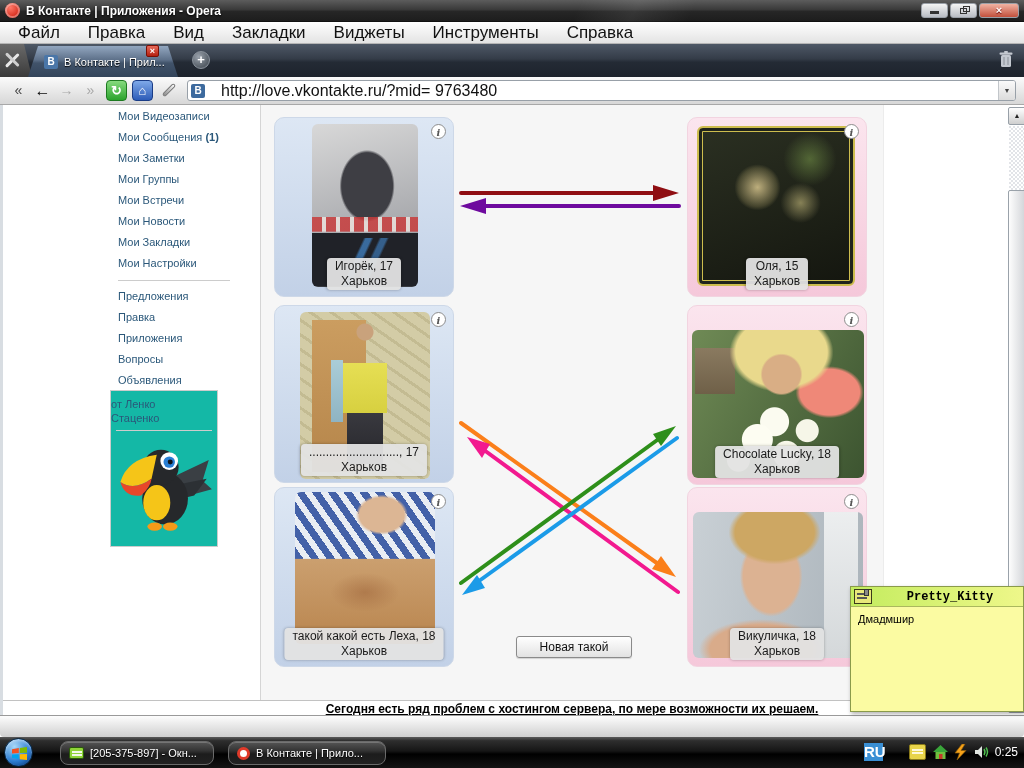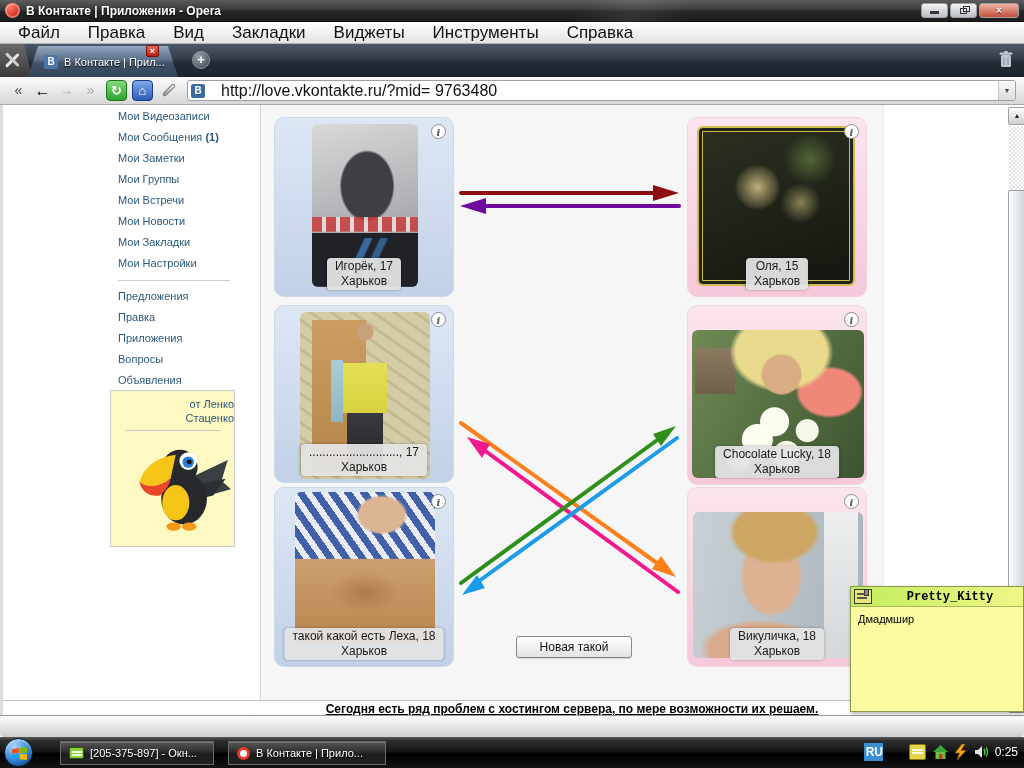--- a/index.html
+++ b/index.html
@@ -82,22 +82,22 @@
     background:conic-gradient(#4285f4 0 25%,#ea4335 0 50%,#fbbc05 0 75%,#34a853 0);}
   .searchbox .ph{margin-left:6px;font-size:12px;color:#9a9a9a;flex:1;}
 
   
   .page{position:absolute;left:0;top:105px;width:1024px;height:610px;background:#fff;
     border-left:3px solid #d8dde2;}
   .vknav{position:absolute;left:115px;top:1px;width:135px;}
   .vklink{display:block;height:21px;line-height:21px;font-size:11px;color:#2b587a;text-decoration:none;}
   .vkdiv{width:112px;border-top:1px solid #ccc;margin:6px 0 5px 0;}
   .vklink b{font-weight:bold;}
-  .adbox{position:absolute;left:107px;top:285px;width:125px;height:157px;
-    border:1px solid #ccc;background:#fef9c3;text-align:right;padding-top:6px;}
+  .adbox{position:absolute;left:107px;top:285px;width:108px;height:157px;
+    border:1px solid #ccc;background:#14b8a6;text-align:left;padding-top:6px;}
   .adbox .t{font-size:11px;color:#2b587a;line-height:14px;}
   .adbox hr{border:none;border-top:1px solid #ccc;width:96px;margin:5px auto 2px auto;}
 
   .gamearea{position:absolute;left:257px;top:0;width:624px;height:595px;background:#f6f6f6;
     border-left:1px solid #d5d5d5;border-right:1px solid #ececec;}
   .card{position:absolute;width:180px;height:180px;border-radius:10px;}
   .card.male{background:linear-gradient(#dde7f4,#c2d1e7);border:1px solid #cdd8e8;}
   .card.female{background:linear-gradient(#fbe5ee,#f5c8da);border:1px solid #f2d4e0;}
   .inf{position:absolute;top:6px;right:7px;width:15px;height:15px;border:1px solid #8d8d8d;
     border-radius:50%;background:#fff;color:#555;font:italic bold 10px/15px "DejaVu Serif",serif;
@@ -170,31 +170,31 @@
   .opstatus{position:absolute;left:0;top:715px;width:1024px;height:22px;
     background:linear-gradient(#fdfdfd,#cfcfcf);border-top:1px solid #9a9a9a;border-radius:0 0 4px 4px;}
 
   
   .taskbar{position:absolute;left:0;top:737px;width:1024px;height:31px;
     background:linear-gradient(180deg,#5a5a5a 0,#2e2e2e 12%,#161616 45%,#000 55%,#141414 100%);}
   .orb{position:absolute;left:4px;top:1px;width:29px;height:29px;border-radius:50%;
     background:radial-gradient(circle at 35% 28%,#a8d8f8,#2f7fd4 55%,#0a3a7a 90%);
     border:1px solid #06243f;box-shadow:inset 0 2px 3px rgba(255,255,255,.5);}
   .orb svg{position:absolute;left:7px;top:8px;}
-  .taskbtn{position:absolute;top:4px;height:24px;border:1px solid #6a6a6a;border-radius:0;
+  .taskbtn{position:absolute;top:4px;height:24px;border:1px solid #6a6a6a;border-radius:8px;
     background:linear-gradient(#555 0,#333 40%,#1c1c1c 55%,#222);
     display:flex;align-items:center;padding:0 8px;gap:6px;box-shadow:inset 0 1px 0 rgba(255,255,255,.2);}
   .taskbtn .lbl{font-size:11px;color:#fff;white-space:nowrap;overflow:hidden;text-shadow:0 1px 1px #000;}
   .icq-card{width:15px;height:12px;border:1px solid #2a5a0a;border-radius:2px;background:#8fd438;
     position:relative;flex:0 0 15px;}
   .icq-card::after{content:"";position:absolute;left:2px;top:3px;width:10px;height:2px;background:#f2f8e8;box-shadow:0 3px 0 #f2f8e8;}
   .opera-mini{width:13px;height:13px;border-radius:50%;border:3px solid #e03a2a;flex:0 0 13px;background:#fff;}
   .tray{position:absolute;right:0;top:0;height:31px;}
   .langbox{position:absolute;left:0;top:6px;width:19px;height:18px;background:#3a8fd4;
-    color:#fff;font-size:12px;font-weight:bold;text-align:right;line-height:18px;}
+    color:#fff;font-size:15px;font-weight:bold;text-align:left;line-height:18px;}
   .trayicon{position:absolute;top:7px;width:17px;height:16px;}
   .ycard{border:1px solid #8a7a1a;border-radius:2px;background:#e8d44a;}
   .ycard::after{content:"";position:absolute;left:2px;top:4px;width:11px;height:2px;background:#fdf8d8;box-shadow:0 3px 0 #fdf8d8;}
   .clock{position:absolute;right:6px;top:0;line-height:31px;font-size:12px;color:#fff;}
 
   
   .note{position:absolute;left:850px;top:586px;width:174px;height:126px;z-index:50;
     border:1px solid #8a9a4a;background:#fbfba2;box-shadow:1px 2px 4px rgba(0,0,0,.3);}
   .note .hdr{position:absolute;left:0;top:0;width:100%;height:20px;
     background:linear-gradient(90deg,#c3ec5e,#eef78a);border-bottom:1px solid #aab85e;

